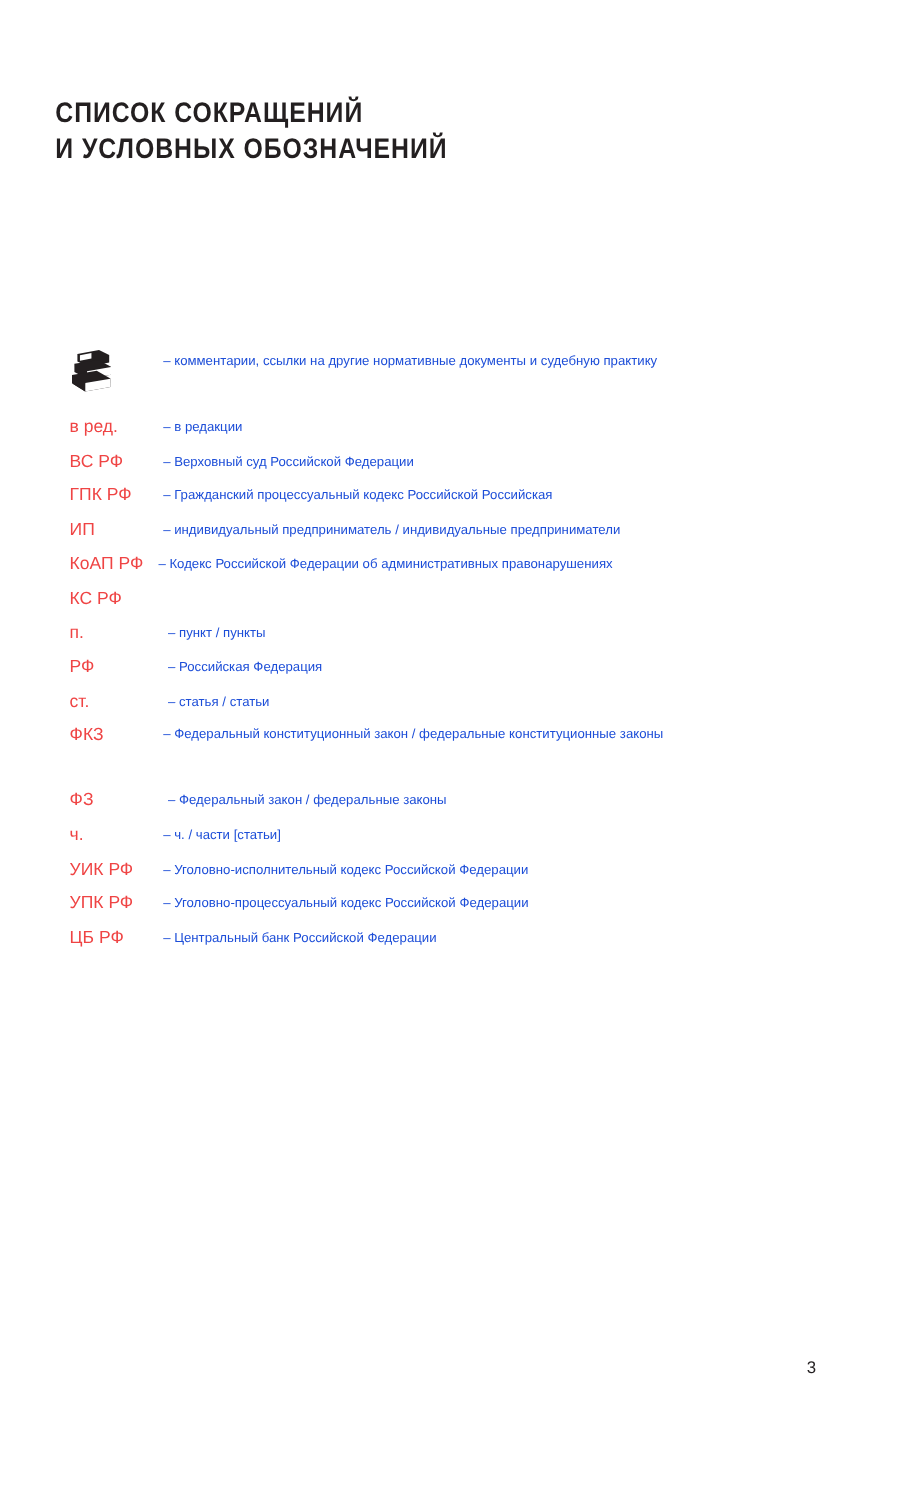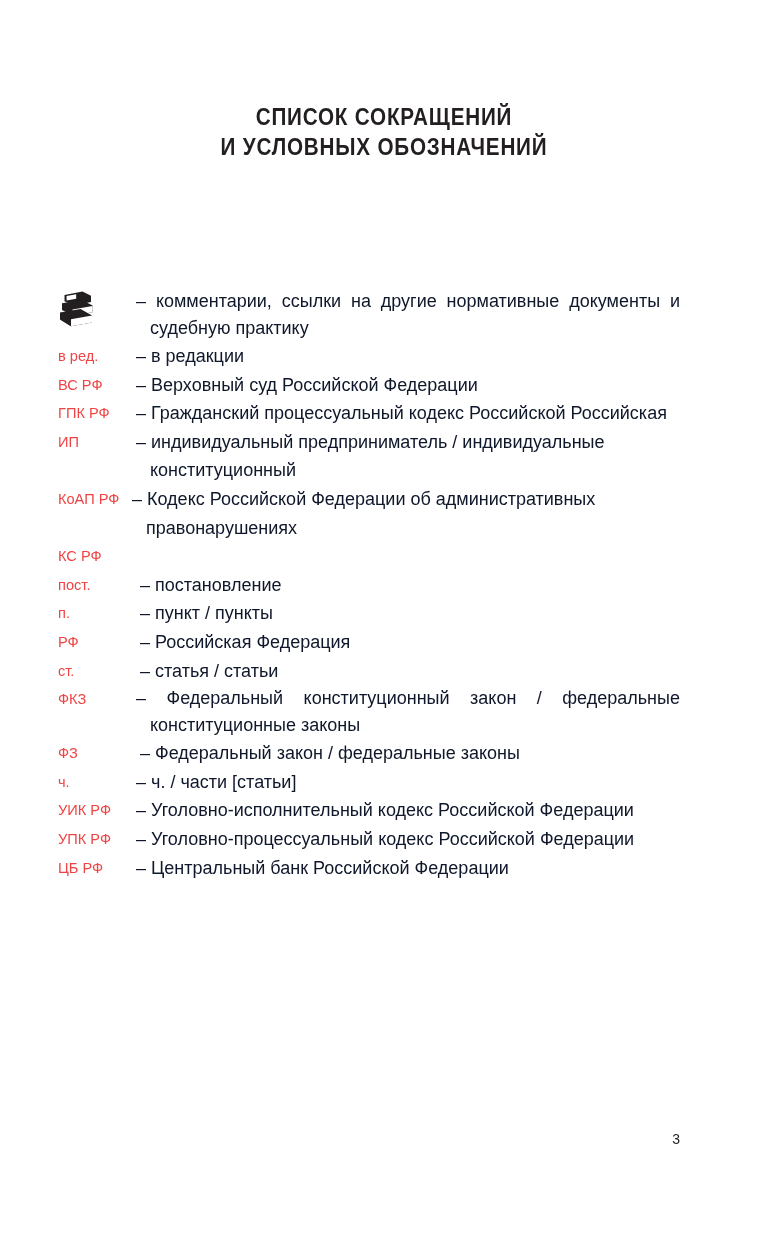--- a/index.html
+++ b/index.html
@@ -17,23 +17,23 @@
     overflow: hidden;
     font-family: "Liberation Sans", "DejaVu Sans", sans-serif;
     color: #231f20;
     -webkit-font-smoothing: antialiased;
   }
 
   
   .title-block {
     position: absolute;
     left: 0;
-    top: 102px;
+    top: 79px;
     width: 768px;
-    text-align: center;
+    text-align: left;
   }
 
   .title-line {
     display: block;
     font-family: "Liberation Sans Narrow", "Liberation Sans", "DejaVu Sans Condensed", sans-serif;
     font-weight: bold;
     font-size: 23.5px;
     line-height: 30px;
     letter-spacing: 0.9px;
     color: #231f20;
@@ -82,23 +82,23 @@
     display: block;
     width: 42px;
     height: 40px;
   }
 
   .abbr-def {
     display: block;
     margin-left: 78px;
     padding-left: 14px;
     text-indent: -14px;
-    font-size: 18px;
+    font-size: 11px;
     line-height: 28.6px;
-    color: #0f172a;
+    color: #1d4ed8;
   }
 
   
   .abbr-row.justified .abbr-def {
     text-align: justify;
     text-align-last: left;
     line-height: 27px;
   }
 
   .abbr-row.justified {
@@ -163,34 +163,30 @@
       <div class="abbr-row">
         <div class="abbr-term">ВС РФ</div>
         <div class="abbr-def">– Верховный суд Российской Федерации</div>
       </div>
       <div class="abbr-row">
         <div class="abbr-term">ГПК РФ</div>
         <div class="abbr-def">– Гражданский процессуальный кодекс Российской Российская</div>
       </div>
       <div class="abbr-row">
         <div class="abbr-term">ИП</div>
-        <div class="abbr-def">– индивидуальный предприниматель / индивидуальные конституционный</div>
+        <div class="abbr-def">– индивидуальный предприниматель / индивидуальные предприниматели</div>
       </div>
       <div class="abbr-row wide-term">
         <div class="abbr-term">КоАП РФ</div>
         <div class="abbr-def">– Кодекс Российской Федерации об административных правонарушениях</div>
       </div>
       <div class="abbr-row offset-dash">
         <div class="abbr-term">КС РФ</div>
       </div>
       <div class="abbr-row offset-dash">
-        <div class="abbr-term">пост.</div>
-        <div class="abbr-def">– постановление</div>
-      </div>
-      <div class="abbr-row offset-dash">
         <div class="abbr-term">п.</div>
         <div class="abbr-def">–  пункт / пункты</div>
       </div>
       <div class="abbr-row offset-dash">
         <div class="abbr-term">РФ</div>
         <div class="abbr-def">– Российская Федерация</div>
       </div>
       <div class="abbr-row offset-dash">
         <div class="abbr-term">ст.</div>
         <div class="abbr-def">– статья / статьи</div>

